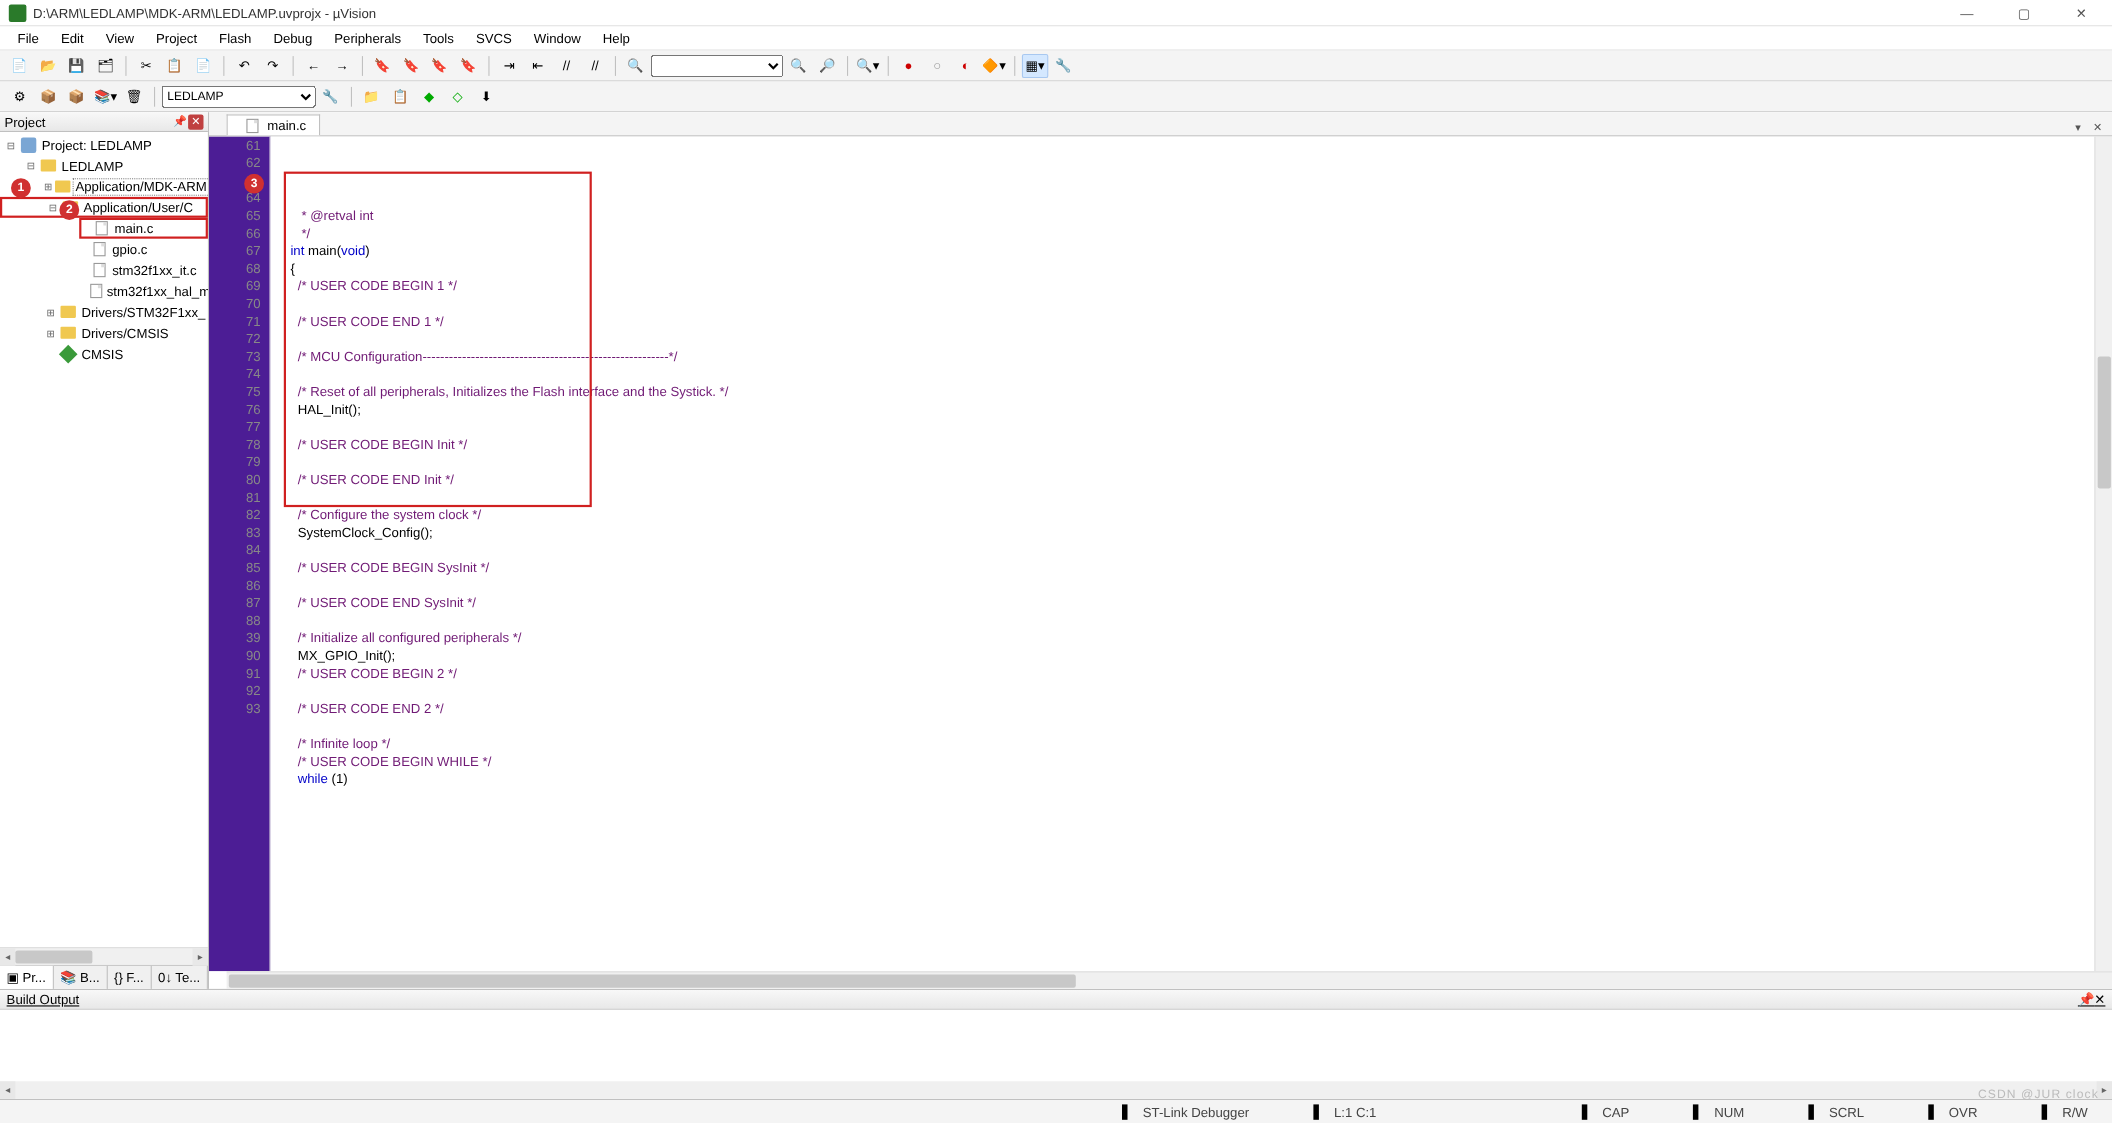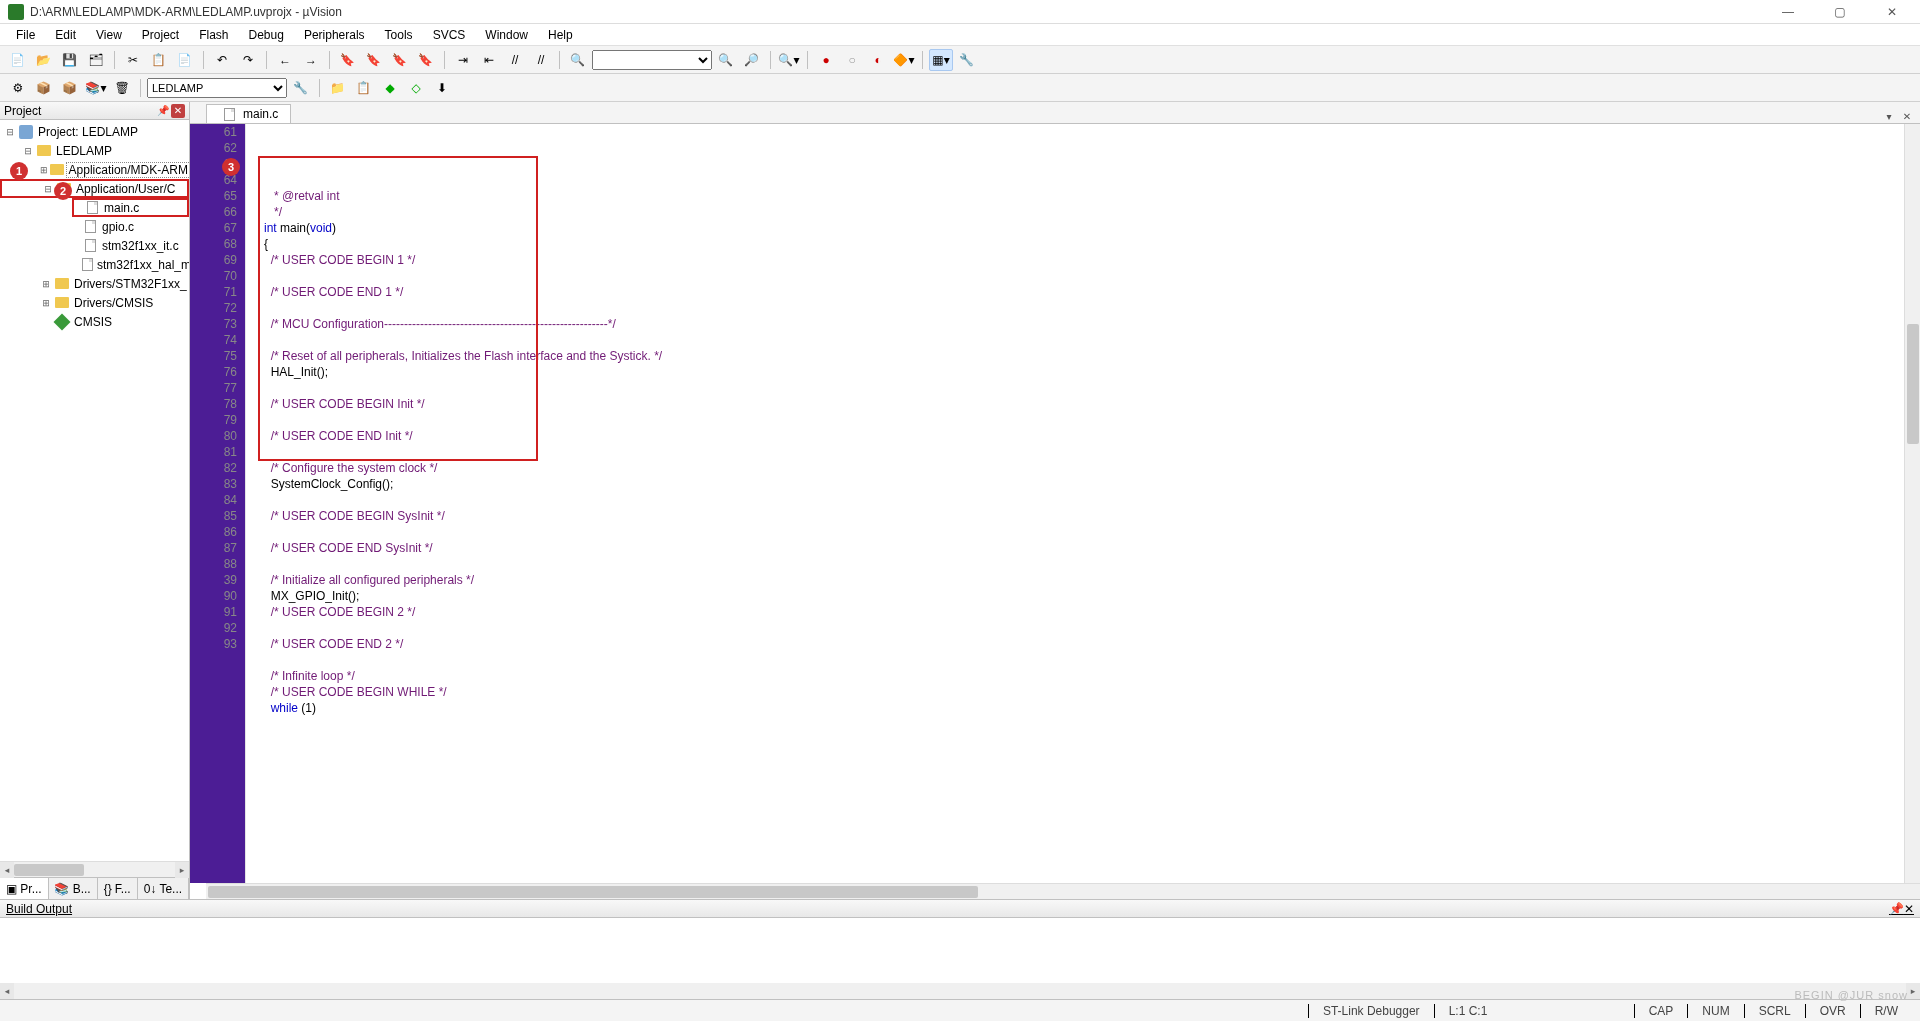--- a/index.html
+++ b/index.html
@@ -80,21 +80,21 @@
 .build-output { height: 100px; background: #fff; border-top: 1px solid #c0c0c0; display: flex; flex-direction: column; }
 .build-header { height: 18px; background: linear-gradient(#f8f8f8, #e8e8e8); border-bottom: 1px solid #c0c0c0; display: flex; align-items: center; padding: 0 6px; font-size: 11px; text-decoration: underline; }
 .build-header .spacer { flex: 1; }
 .build-body { flex: 1; background: #fff; }
 .build-hscroll { height: 16px; background: #f0f0f0; position: relative; }
 .build-hscroll .arrow { position: absolute; top: 0; width: 14px; height: 16px; background: #e8e8e8; text-align: center; font-size: 9px; line-height: 16px; color: #666; }
 .build-hscroll .arrow.l { left: 0; }
 .build-hscroll .arrow.r { right: 0; }
 
 .statusbar { height: 22px; background: #f4f4f4; border-top: 1px solid #c0c0c0; display: flex; align-items: center; padding: 0 8px; font-size: 11px; color: #444; }
-.statusbar .stat-cell { padding: 0 14px; border-left: 1px solid #000000; }
+.statusbar .stat-cell { padding: 0 14px; border-left: 5px solid #000000; margin-left: 44px; }
 .statusbar .stat-spacer { flex: 1; }
 .watermark { position: absolute; right: 12px; bottom: 20px; color: #bbb; font-size: 11px; letter-spacing: 1px; pointer-events: none; }
 </style>
 </head>
 <body>
 
 <div class="titlebar">
   <div class="app-icon"></div>
   <div class="title-text">D:\ARM\LEDLAMP\MDK-ARM\LEDLAMP.uvprojx - µVision</div>
   <div class="win-controls">
@@ -410,13 +410,13 @@
 <div class="statusbar">
   <span class="stat-spacer"></span>
   <span class="stat-cell">ST-Link Debugger</span>
   <span class="stat-cell" style="width:200px">L:1 C:1</span>
   <span class="stat-cell">CAP</span>
   <span class="stat-cell">NUM</span>
   <span class="stat-cell">SCRL</span>
   <span class="stat-cell">OVR</span>
   <span class="stat-cell">R/W</span>
 </div>
-<div class="watermark">BEGIN @JUR snow</div>
+<div class="watermark">CSDN @JUR clock</div>
 
 </body></html>

